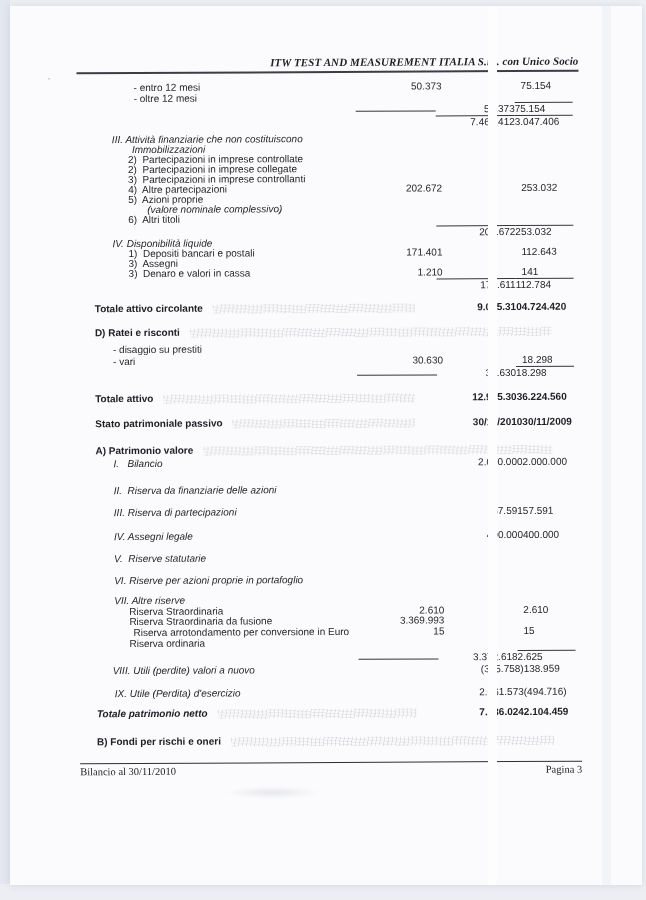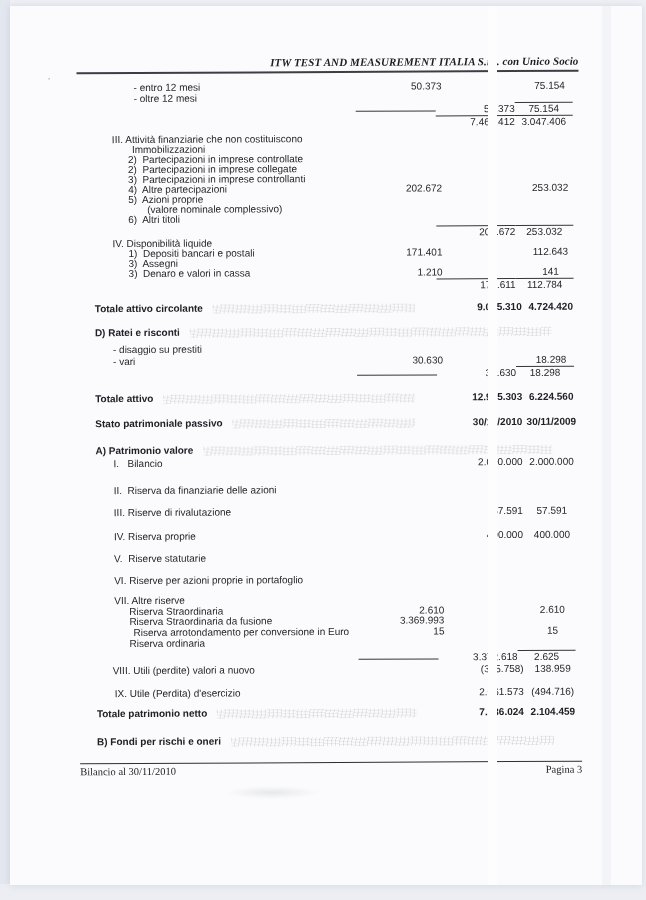--- a/index.html
+++ b/index.html
@@ -26,24 +26,24 @@
     font-size:11px;line-height:13px;color:#1d1d24;letter-spacing:.1px;white-space:nowrap;
   }
   .hdr-rule{border-bottom:2px solid #3d3d46;margin-top:2px}
 
   .rows{margin-top:0}
   .row{display:flex;align-items:baseline;font-size:10px;line-height:10px;min-height:10px;white-space:pre}
   .lab{width:262px;display:flex;align-items:baseline;overflow:visible}
   .lt{white-space:pre}
   .col-a{width:80px;text-align:right;flex:none}
   .col-b{width:79px;text-align:right;flex:none}
-  .col-c{width:58px;text-align:center;flex:none}
+  .col-c{width:58px;text-align:left;flex:none}
   .rt{border-top:1px solid #35353c;padding-top:1px}
   .f-b{font-weight:bold;color:#202027}
-  .f-i .lt{}
+  .f-i .lt{font-style:italic}
   .f-sm .lab{flex:1;width:auto}
   .smudge{
     flex:1;height:9px;align-self:center;margin:0 28px 0 10px;border-radius:1px;
     background:
       repeating-linear-gradient(97deg, rgba(108,112,124,.17) 0 1px, transparent 1px 4px),
       repeating-linear-gradient(4deg, rgba(108,112,124,.11) 0 1px, transparent 1px 3px);
     filter:blur(.4px);
   }
   .ftr{position:absolute;left:0;top:756px;width:502px;border-top:1.5px solid #2e2e35}
   .ftr-row{
@@ -92,22 +92,22 @@
         <div class="row f-b f-sm" style="margin-top: 12px;"><div class="lab" style="padding-left: 17px;"><span class="lt">Totale attivo circolante</span><span class="smudge"></span></div><span class="col-b">9.045.310</span><span class="col-c">4.724.420</span></div>
         <div class="row f-b f-sm" style="margin-top: 14px;"><div class="lab" style="padding-left: 17px;"><span class="lt">D) Ratei e risconti</span><span class="smudge"></span></div></div>
         <div class="row" style="margin-top: 7px;"><div class="lab" style="padding-left: 35px;"><span class="lt">- disaggio su prestiti</span></div><span class="col-a"></span><span class="col-b"></span><span class="col-c"></span></div>
         <div class="row" style="margin-top: 2px;"><div class="lab" style="padding-left: 35px;"><span class="lt">- vari</span></div><span class="col-a">30.630</span><span class="col-b"></span><span class="col-c">18.298</span></div>
         <div class="row" style="margin-top: 1px;"><div class="lab" style="padding-left: 17px;"><span class="lt"></span></div><span class="col-a rt"></span><span class="col-b">30.630</span><span class="col-c rt">18.298</span></div>
         <div class="row f-b f-sm" style="margin-top: 14px;"><div class="lab" style="padding-left: 17px;"><span class="lt">Totale attivo</span><span class="smudge"></span></div><span class="col-b">12.995.303</span><span class="col-c">6.224.560</span></div>
         <div class="row f-b f-sm" style="margin-top: 15px;"><div class="lab" style="padding-left: 17px;"><span class="lt">Stato patrimoniale passivo</span><span class="smudge"></span></div><span class="col-b">30/11/2010</span><span class="col-c">30/11/2009</span></div>
         <div class="row f-b f-sm" style="margin-top: 17px;"><div class="lab" style="padding-left: 17px;"><span class="lt">A) Patrimonio valore</span><span class="smudge"></span></div></div>
         <div class="row f-i" style="margin-top: 3px;"><div class="lab" style="padding-left: 35px;"><span class="lt">I.   Bilancio</span></div><span class="col-a"></span><span class="col-b">2.000.000</span><span class="col-c">2.000.000</span></div>
         <div class="row f-i" style="margin-top: 17px;"><div class="lab" style="padding-left: 35px;"><span class="lt">II.  Riserva da finanziarie delle azioni</span></div><span class="col-a"></span><span class="col-b"></span><span class="col-c"></span></div>
-        <div class="row f-i" style="margin-top: 12px;"><div class="lab" style="padding-left: 35px;"><span class="lt">III. Riserve di rivalutazione</span></div><span class="col-a"></span><span class="col-b">57.591</span><span class="col-c">57.591</span></div>
-        <div class="row f-i" style="margin-top: 14px;"><div class="lab" style="padding-left: 35px;"><span class="lt">IV. Riserva proprie</span></div><span class="col-a"></span><span class="col-b">400.000</span><span class="col-c">400.000</span></div>
+        <div class="row f-i" style="margin-top: 12px;"><div class="lab" style="padding-left: 35px;"><span class="lt">III. Riserva di partecipazioni</span></div><span class="col-a"></span><span class="col-b">57.591</span><span class="col-c">57.591</span></div>
+        <div class="row f-i" style="margin-top: 14px;"><div class="lab" style="padding-left: 35px;"><span class="lt">IV. Assegni legale</span></div><span class="col-a"></span><span class="col-b">400.000</span><span class="col-c">400.000</span></div>
         <div class="row f-i" style="margin-top: 12px;"><div class="lab" style="padding-left: 35px;"><span class="lt">V.  Riserve statutarie</span></div><span class="col-a"></span><span class="col-b"></span><span class="col-c"></span></div>
         <div class="row f-i" style="margin-top: 12px;"><div class="lab" style="padding-left: 35px;"><span class="lt">VI. Riserve per azioni proprie in portafoglio</span></div><span class="col-a"></span><span class="col-b"></span><span class="col-c"></span></div>
         <div class="row f-i" style="margin-top: 10px;"><div class="lab" style="padding-left: 35px;"><span class="lt">VII. Altre riserve</span></div><span class="col-a"></span><span class="col-b"></span><span class="col-c"></span></div>
         <div class="row" style="margin-top: 1px;"><div class="lab" style="padding-left: 50px;"><span class="lt">Riserva Straordinaria</span></div><span class="col-a">2.610</span><span class="col-b"></span><span class="col-c">2.610</span></div>
         <div class="row"><div class="lab" style="padding-left: 50px;"><span class="lt">Riserva Straordinaria da fusione</span></div><span class="col-a">3.369.993</span><span class="col-b"></span><span class="col-c"></span></div>
         <div class="row" style="margin-top: 1px;"><div class="lab" style="padding-left: 54px;"><span class="lt">Riserva arrotondamento per conversione in Euro</span></div><span class="col-a">15</span><span class="col-b"></span><span class="col-c">15</span></div>
         <div class="row" style="margin-top: 1px;"><div class="lab" style="padding-left: 50px;"><span class="lt">Riserva ordinaria</span></div><span class="col-a"></span><span class="col-b"></span><span class="col-c"></span></div>
         <div class="row" style="margin-top: 3px;"><div class="lab" style="padding-left: 17px;"><span class="lt"></span></div><span class="col-a rt"></span><span class="col-b">3.372.618</span><span class="col-c rt">2.625</span></div>
         <div class="row f-i" style="margin-top: 2px;"><div class="lab" style="padding-left: 33px;"><span class="lt">VIII. Utili (perdite) valori a nuovo</span></div><span class="col-a"></span><span class="col-b">(355.758)</span><span class="col-c">138.959</span></div>
         <div class="row f-i" style="margin-top: 13px;"><div class="lab" style="padding-left: 35px;"><span class="lt">IX. Utile (Perdita) d'esercizio</span></div><span class="col-a"></span><span class="col-b">2.061.573</span><span class="col-c">(494.716)</span></div>

